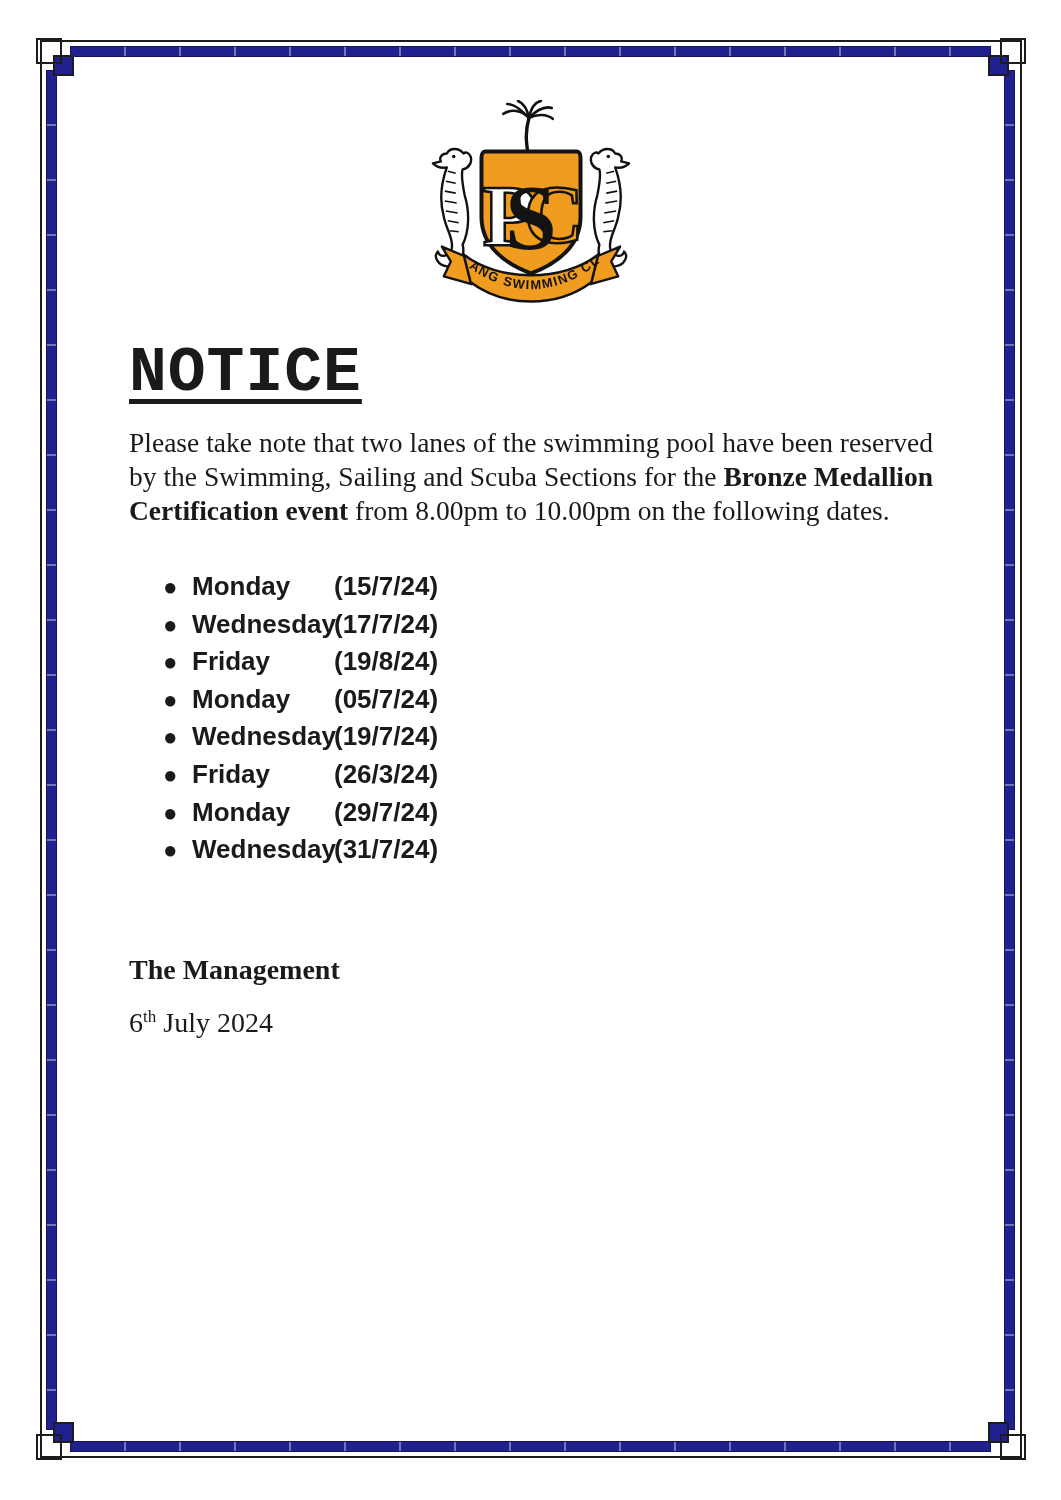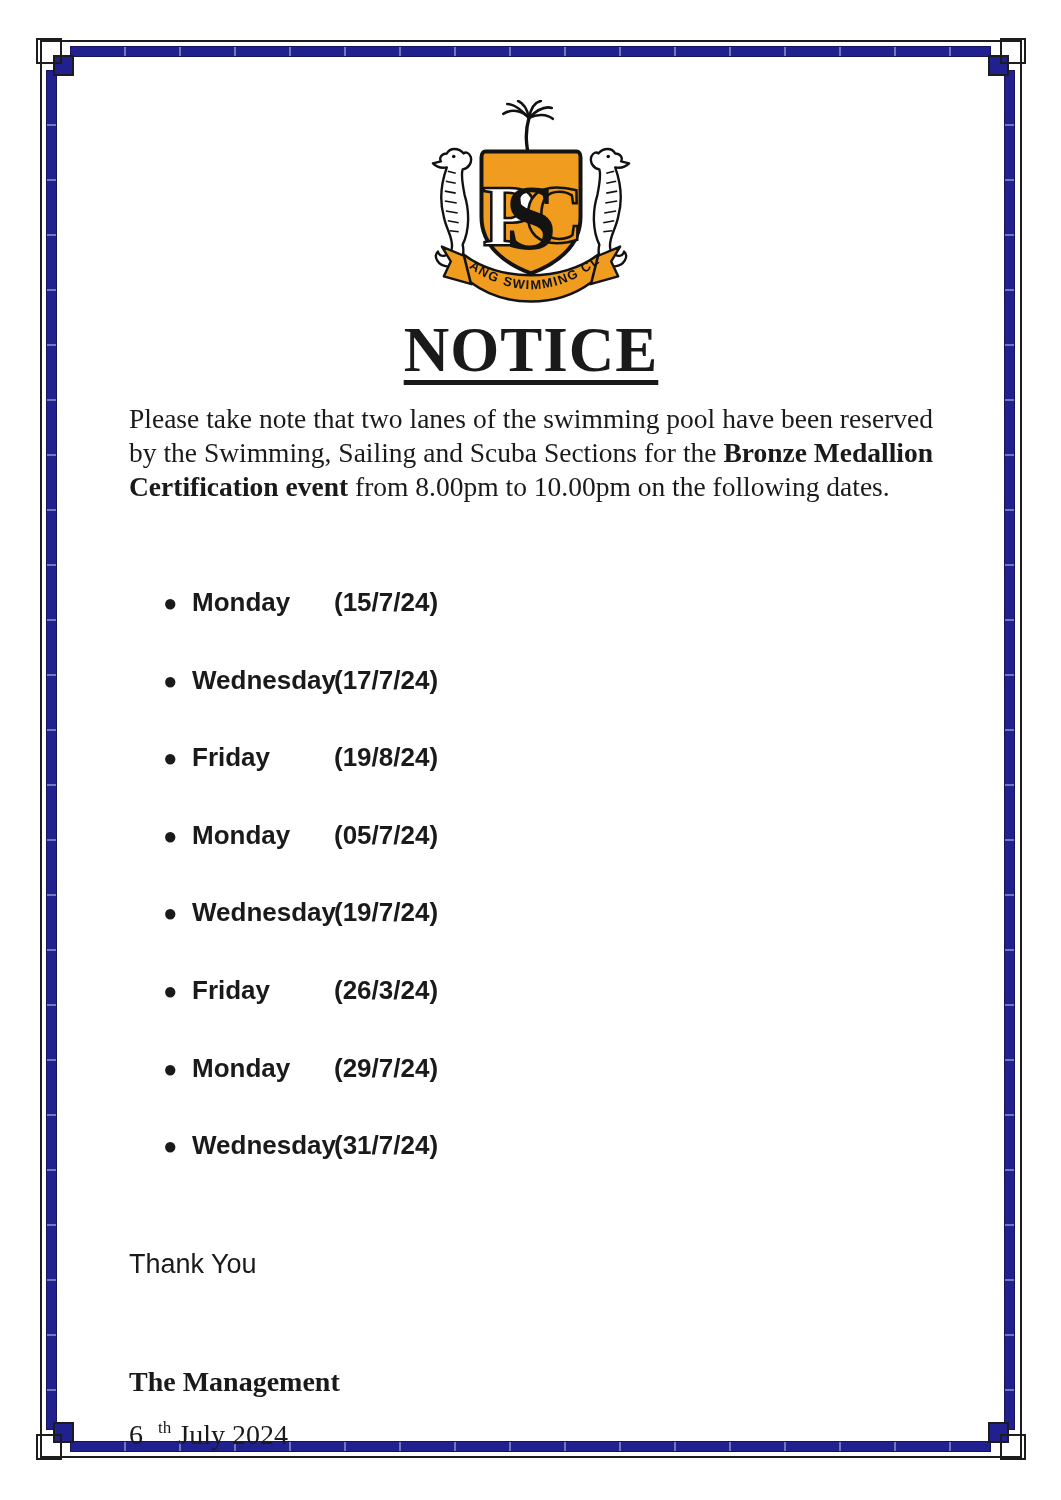--- a/index.html
+++ b/index.html
@@ -34,48 +34,48 @@
   .bl .sq-white{ left:36px;  bottom:40px; } .bl .sq-blue{ left:53px;  bottom:57px; }
   .br .sq-white{ right:35px; bottom:40px; } .br .sq-blue{ right:52px; bottom:57px; }
 
   
   .content { position:absolute; left:129px; top:0; width:804px; }
 
   .logo-wrap { margin-top:100px; text-align:center; }
   .logo-wrap svg { display:inline-block; }
 
   .notice-title {
-    text-align:center;
-    font-family:Liberation Serif, serif; font-weight:bold;
+    margin-top:24px; 
+    font-family:Liberation Mono, monospace; font-weight:bold;
     font-size:63px; line-height:76px; letter-spacing:1px;
   }
   .notice-title span {
     text-decoration:underline; text-decoration-thickness:5px; text-underline-offset:9px;
   }
 
   .salutation { margin-top:126px; font-size:27.5px; line-height:34px; }
 
   .body-par {
     margin-top:14px; font-size:27.5px; line-height:34px;
     text-align:justify; text-justify:inter-word;
   }
   .body-par .bold { font-weight:bold; }
 
   .schedule { margin-top:40px; margin-left:34px;
     font-family:"Liberation Sans", sans-serif; font-weight:bold;
     font-size:26px; line-height:36.6px;
   }
   .schedule-row { display:flex; align-items:baseline; }
   .schedule-row .bullet { width:29px; font-size:24px; }
-  .schedule-row .day { width:142px;margin-top:40px; }
+  .schedule-row .day { width:142px; }
 
   .closing { margin-top:82px; font-family:"Liberation Sans", sans-serif; font-size:27px; line-height:34px; }
   .signature { margin-top:84px; font-size:28px; line-height:34px;font-weight:bold; }
   .sign-date { margin-top:19px; font-size:28px; line-height:34px; }
-  .sign-date sup { font-size:17px; vertical-align:super; line-height:0;margin-left:15px; }
+  .sign-date sup { font-size:17px; vertical-align:super; line-height:0; }
 </style>
 </head>
 <body>
 
 <div class="frame-outer"></div>
 <div class="band band-top seg-h"></div>
 <div class="band band-bottom seg-h"></div>
 <div class="band band-left seg-v"></div>
 <div class="band band-right seg-v"></div>
 <div class="tl">
@@ -187,17 +187,16 @@
       <span class="day">Monday</span>
       <span class="date">(29/7/24)</span>
     </div>
     <div class="schedule-row">
       <span class="bullet">●</span>
       <span class="day">Wednesday</span>
       <span class="date">(31/7/24)</span>
     </div>
   </div>
 
-  <p class="closing">Thank You</p>
   <p class="signature">The Management</p>
   <p class="sign-date"><span>6</span><sup>th</sup><span> July 2024</span></p>
 
 </div>
 
 </body></html>

